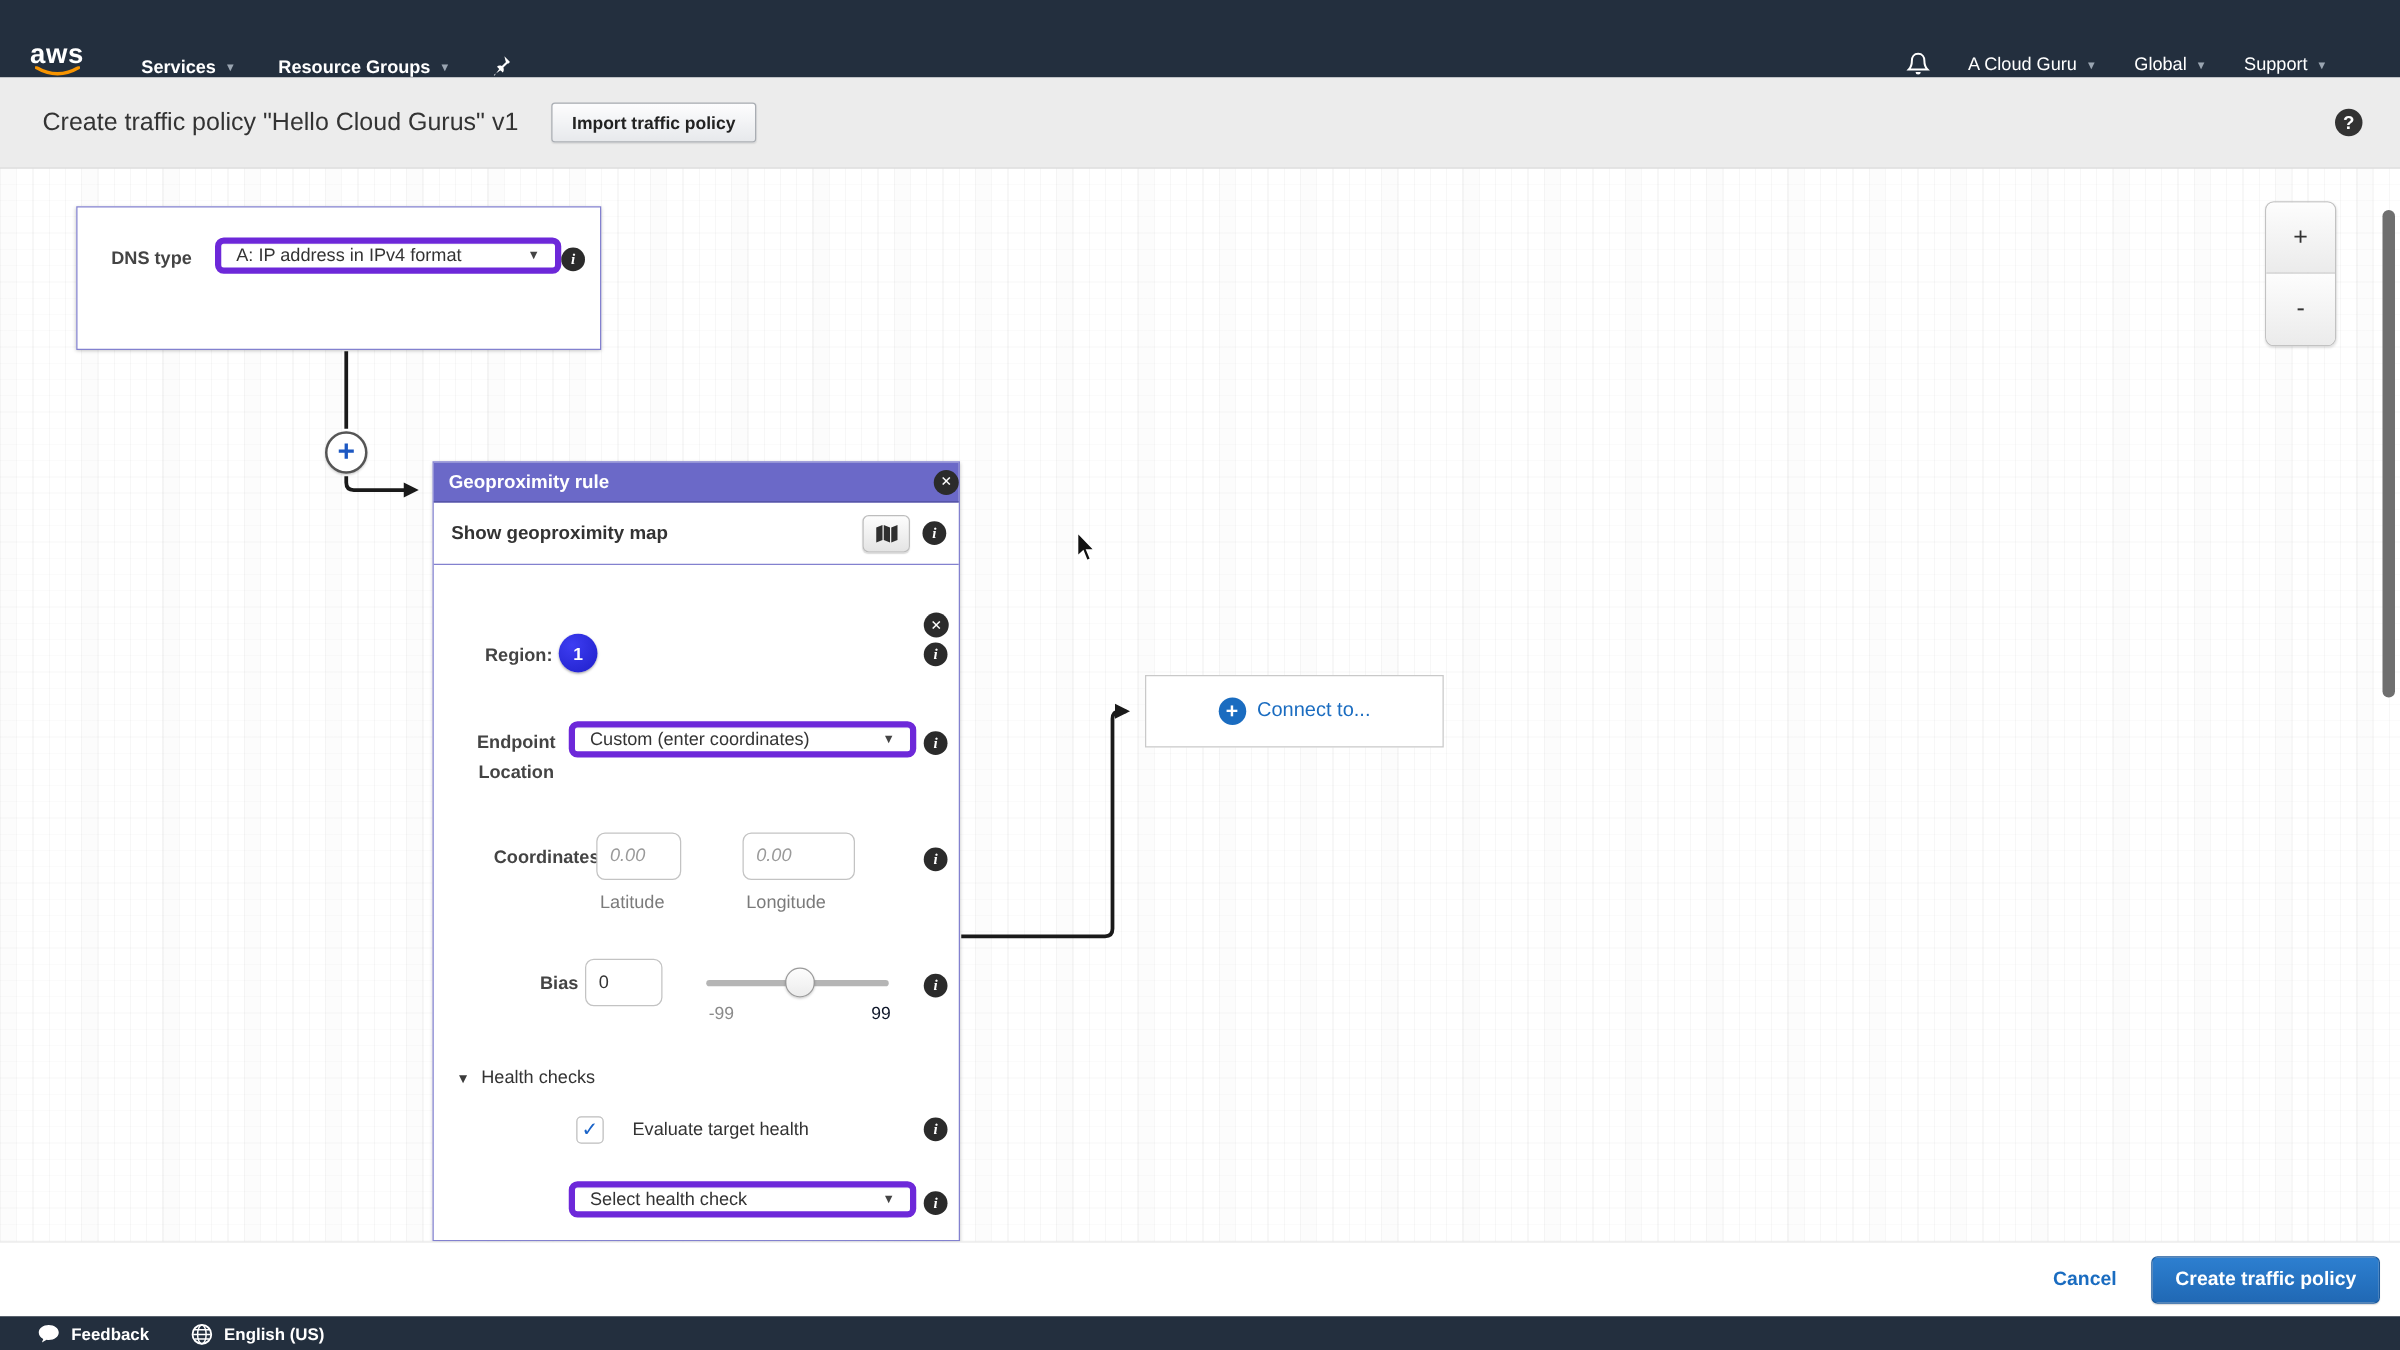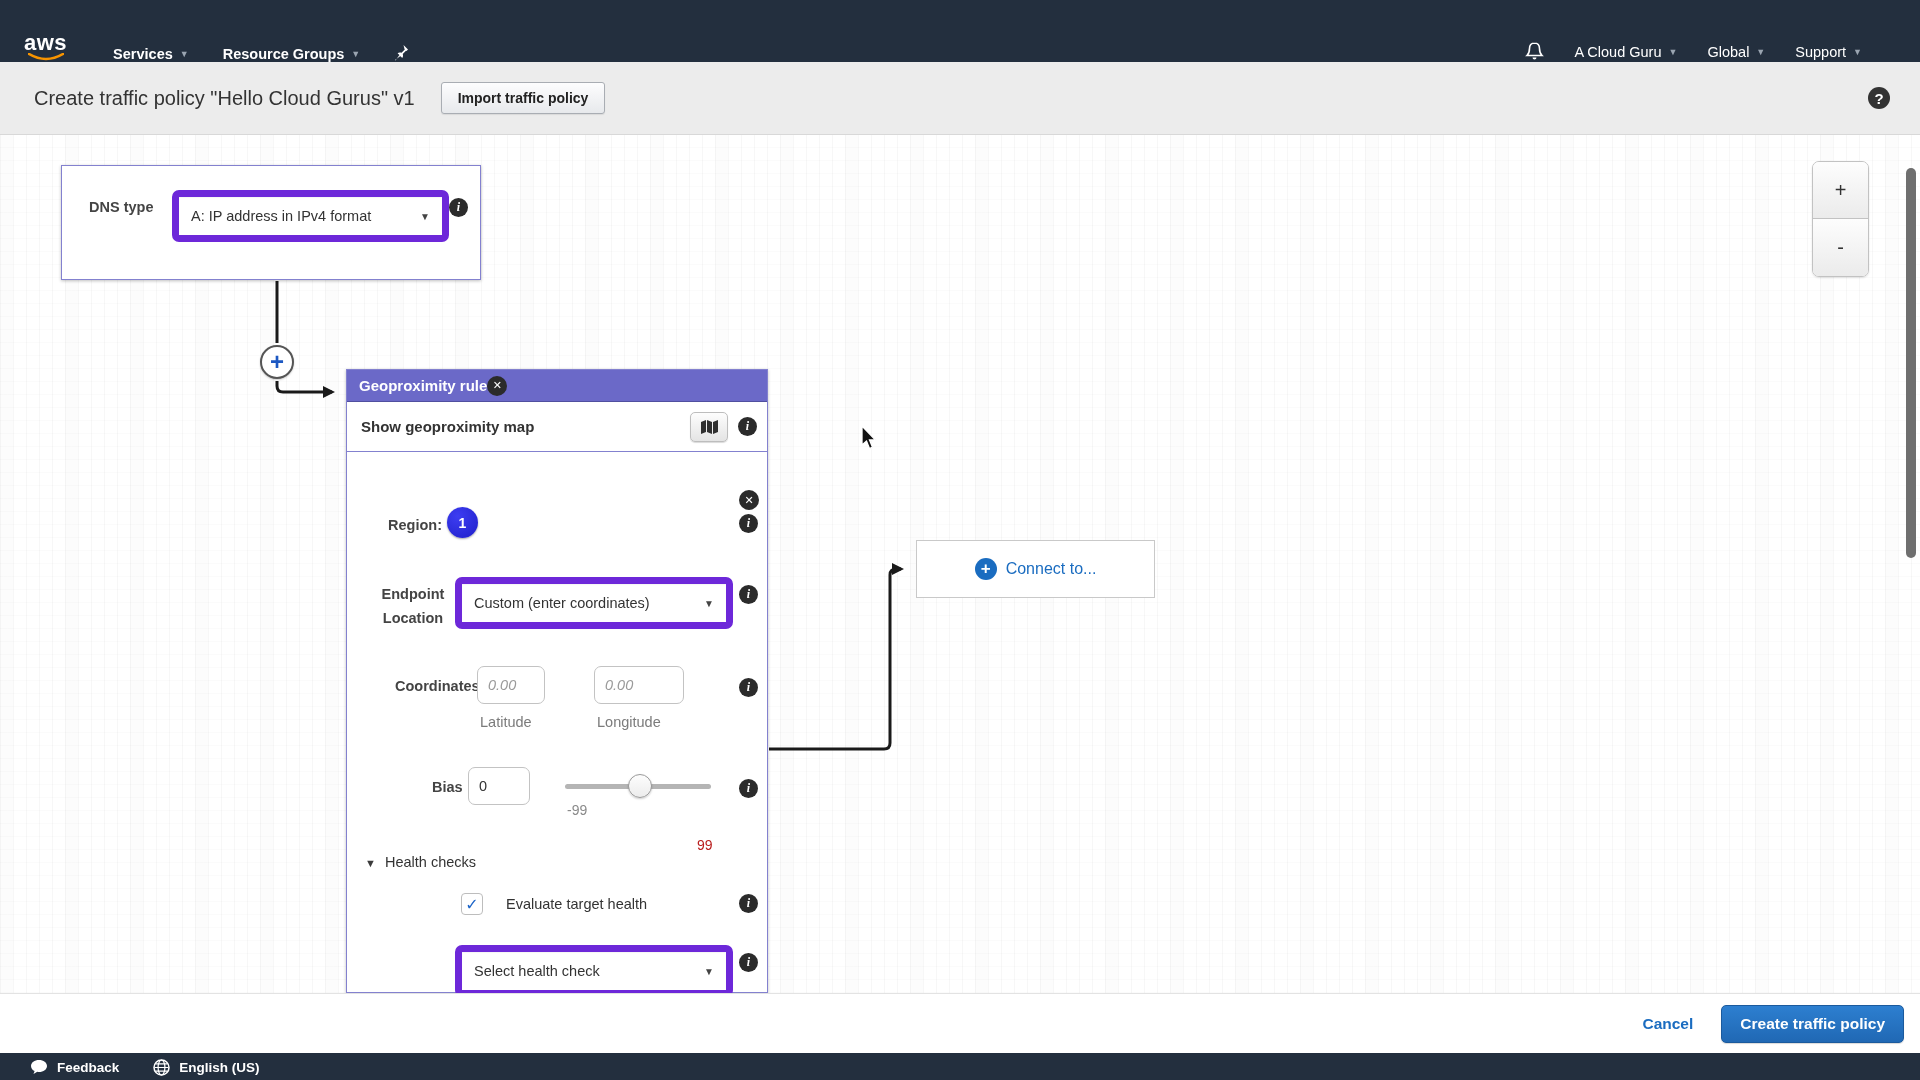--- a/index.html
+++ b/index.html
@@ -31,33 +31,33 @@
   .connector-svg { position:absolute; left:0; top:0; pointer-events:none; }
 
   .panel { position:absolute; background:#fff; border:1px solid #8381cf; box-shadow:0 1px 3px rgba(0,0,0,.25); }
   .panel-header { height:32px; background:#6b69c8; border-bottom:1px solid #504f9f; color:#fff; font-size:15px; font-weight:600; display:flex; align-items:center; padding:0 12px; }
 
   
   .start-panel { left:61px; top:30px; width:420px; height:115px; }
   .sp-row { position:relative; height:82px; }
   .field-label { font-size:14.5px; font-weight:700; color:#444; }
   .sp-row .field-label { position:absolute; left:27px; top:33px; }
-  .fake-select { position:absolute; background:#fff; border:7px solid #6d28d9; border-radius:7px; height:52px; display:flex; align-items:center; padding:0 12px; font-size:14.5px; color:#333; cursor:pointer; box-shadow:inset 0 1px 1px rgba(0,0,0,.04); }
+  .fake-select { position:absolute; background:#fff; border:5px solid #6d28d9; border-radius:7px; height:29px; display:flex; align-items:center; padding:0 12px; font-size:14.5px; color:#333; cursor:pointer; box-shadow:inset 0 1px 1px rgba(0,0,0,.04); }
   .fake-select .sel-caret { margin-left:auto; font-size:10px; color:#444; }
   .sp-select { left:110px; top:24px; width:277px; }
 
   .info-icon { width:19px; height:19px; border-radius:50%; background:#2b2b2b; color:#fff; font-size:12px; font-weight:bold; font-family:"Liberation Serif",serif; font-style:italic; display:flex; align-items:center; justify-content:center; cursor:pointer; flex:none; }
   .x-icon { width:20px; height:20px; border-radius:50%; background:#2b2b2b; color:#fff; font-size:11px; font-weight:bold; display:flex; align-items:center; justify-content:center; cursor:pointer; }
   .sp-info { position:absolute; right:12px; top:32px; }
 
   .plus-circle { position:absolute; left:260px; top:210px; width:34px; height:34px; border-radius:50%; background:#fff; border:2px solid #555; color:#1d58c2; font-size:24px; font-weight:bold; display:flex; align-items:center; justify-content:center; line-height:0; cursor:pointer; box-shadow:0 1px 2px rgba(0,0,0,.2); }
 
   
   .geo-panel { left:346px; top:234px; width:422px; height:624px; }
-  .geo-header { padding-right:24px; }
+  .geo-header { justify-content:space-between; padding-right:0; }
   .geo-body { position:relative; height:calc(100% - 32px); }
   .maprow { position:absolute; left:0; top:0; width:100%; height:50px; border-bottom:1px solid #8381cf; display:flex; align-items:center; padding:0 10px 0 14px; }
   .maprow-label { font-size:15px; font-weight:700; color:#333; }
   .map-btn { margin-left:auto; margin-right:10px; width:38px; height:30px; background:linear-gradient(#fdfdfd,#e4e4e4); border:1px solid #bdbdbd; border-radius:5px; display:flex; align-items:center; justify-content:center; cursor:pointer; box-shadow:0 1px 1px rgba(0,0,0,.15); }
 
   .abs { position:absolute; }
   .region-label { left:41px; top:115px; font-size:14.5px; font-weight:700; color:#444; }
   .region-badge { left:100px; top:105px; width:31px; height:31px; border-radius:50%; background:radial-gradient(circle at 35% 30%, #3d3df2, #1f1fc9); color:#fff; font-size:14px; font-weight:700; display:flex; align-items:center; justify-content:center; box-shadow:0 1px 2px rgba(0,0,0,.35); }
   .geo-x { right:8px; top:88px; }
   .region-info { right:9px; top:112px; }
@@ -74,21 +74,21 @@
   .coord-caption { position:absolute; top:312px; font-size:14.5px; color:#7b7b7b; }
   .lat-caption { left:133px; }
   .lon-caption { left:250px; }
   .coord-info { right:9px; top:276px; }
 
   .bias-label { left:85px; top:377px; font-size:14.5px; font-weight:700; color:#444; }
   .bias-input { left:121px; top:365px; width:62px; }
   .slider-track { left:218px; top:382px; width:146px; height:5px; background:#b5b5b5; border-radius:3px; cursor:pointer; }
   .slider-handle { left:281px; top:372px; width:24px; height:24px; border-radius:50%; background:linear-gradient(#fdfdfd,#ececec); border:1px solid #9a9a9a; cursor:grab; box-shadow:0 1px 2px rgba(0,0,0,.2); }
   .slider-min { left:220px; top:400px; font-size:14px; color:#8a8a8a; }
-  .slider-max { left:350px; top:400px; font-size:14px; color:#b91c1c;margin-top:35px; }
+  .slider-max { left:350px; top:400px; font-size:14px; color:#0f172a; }
   .bias-info { right:9px; top:377px; }
 
   .hc-caret { left:18px; top:455px; font-size:11px; color:#3b3b3b; cursor:pointer; }
   .hc-label { left:38px; top:452px; font-size:14.5px; color:#333; }
   .hc-checkbox { left:114px; top:491px; width:22px; height:22px; background:#fff; border:1px solid #bdbdbd; border-radius:4px; display:flex; align-items:center; justify-content:center; color:#1b64c8; font-size:16px; font-weight:bold; cursor:pointer; }
   .hc-check-label { left:159px; top:494px; font-size:14.5px; color:#333; }
   .hc-info1 { right:9px; top:492px; }
   .hc-select { left:108px; top:543px; width:278px; }
   .hc-info2 { right:9px; top:551px; }
 

